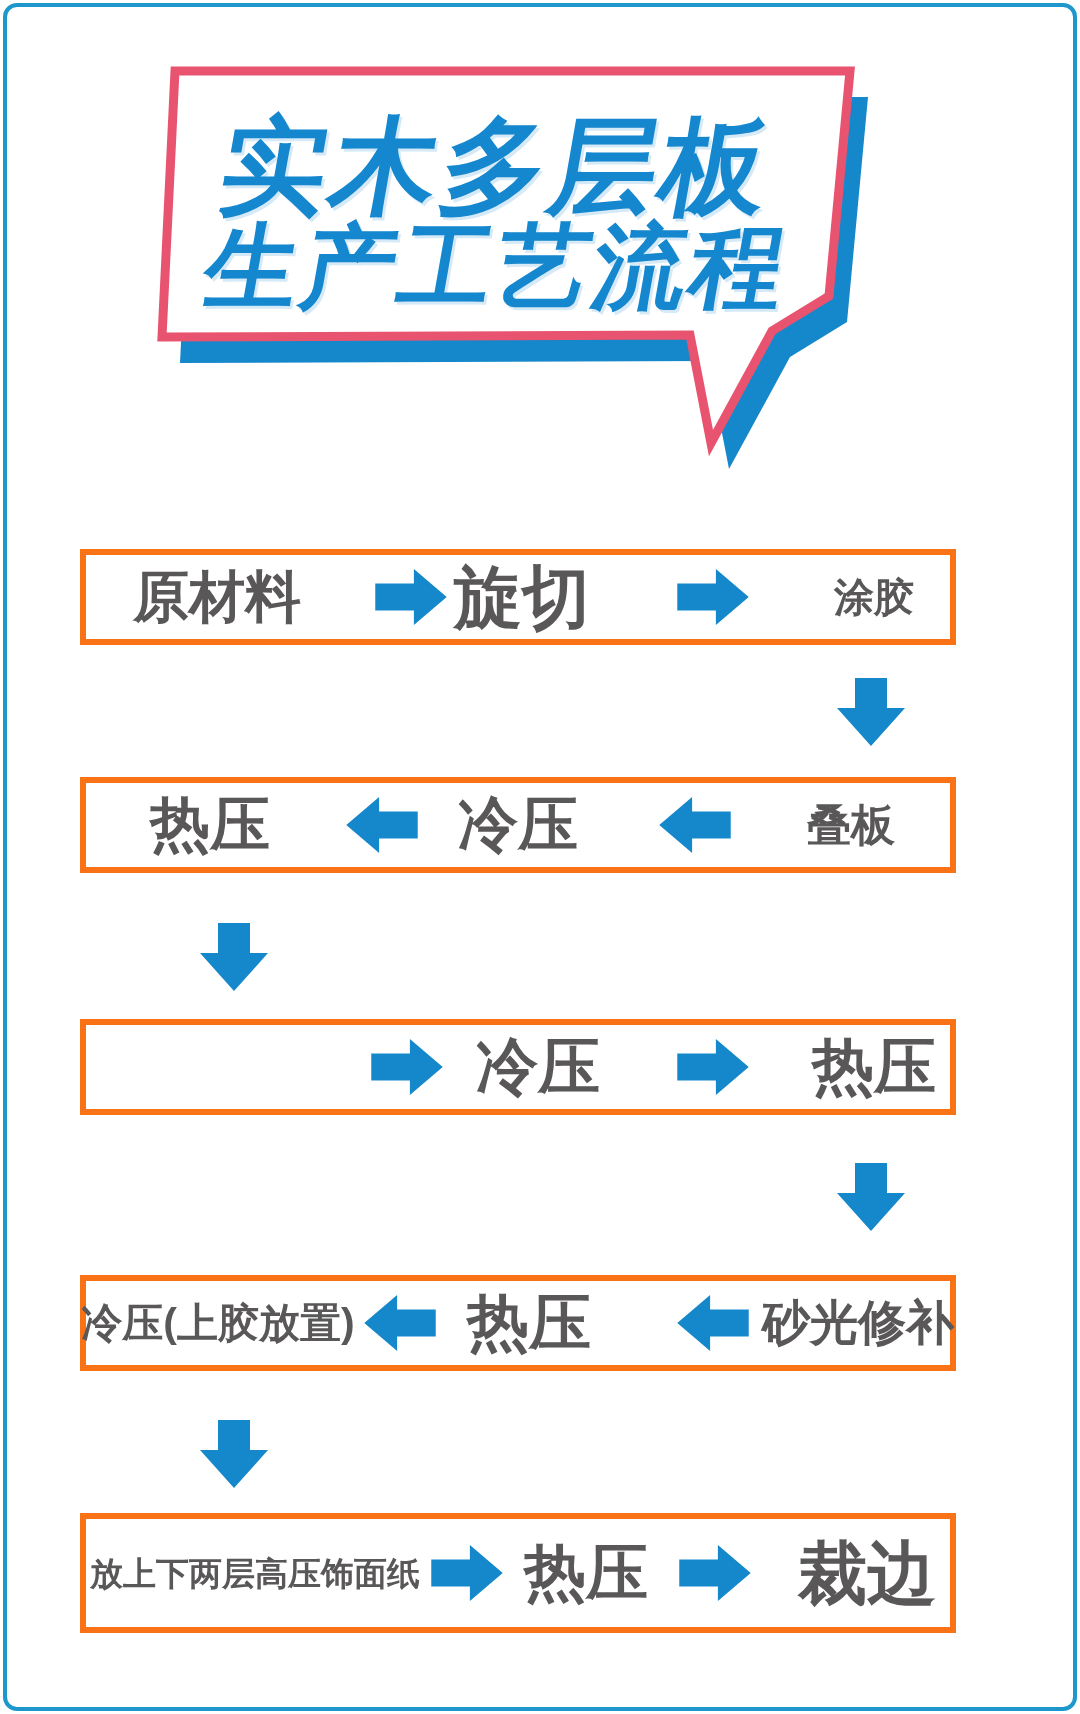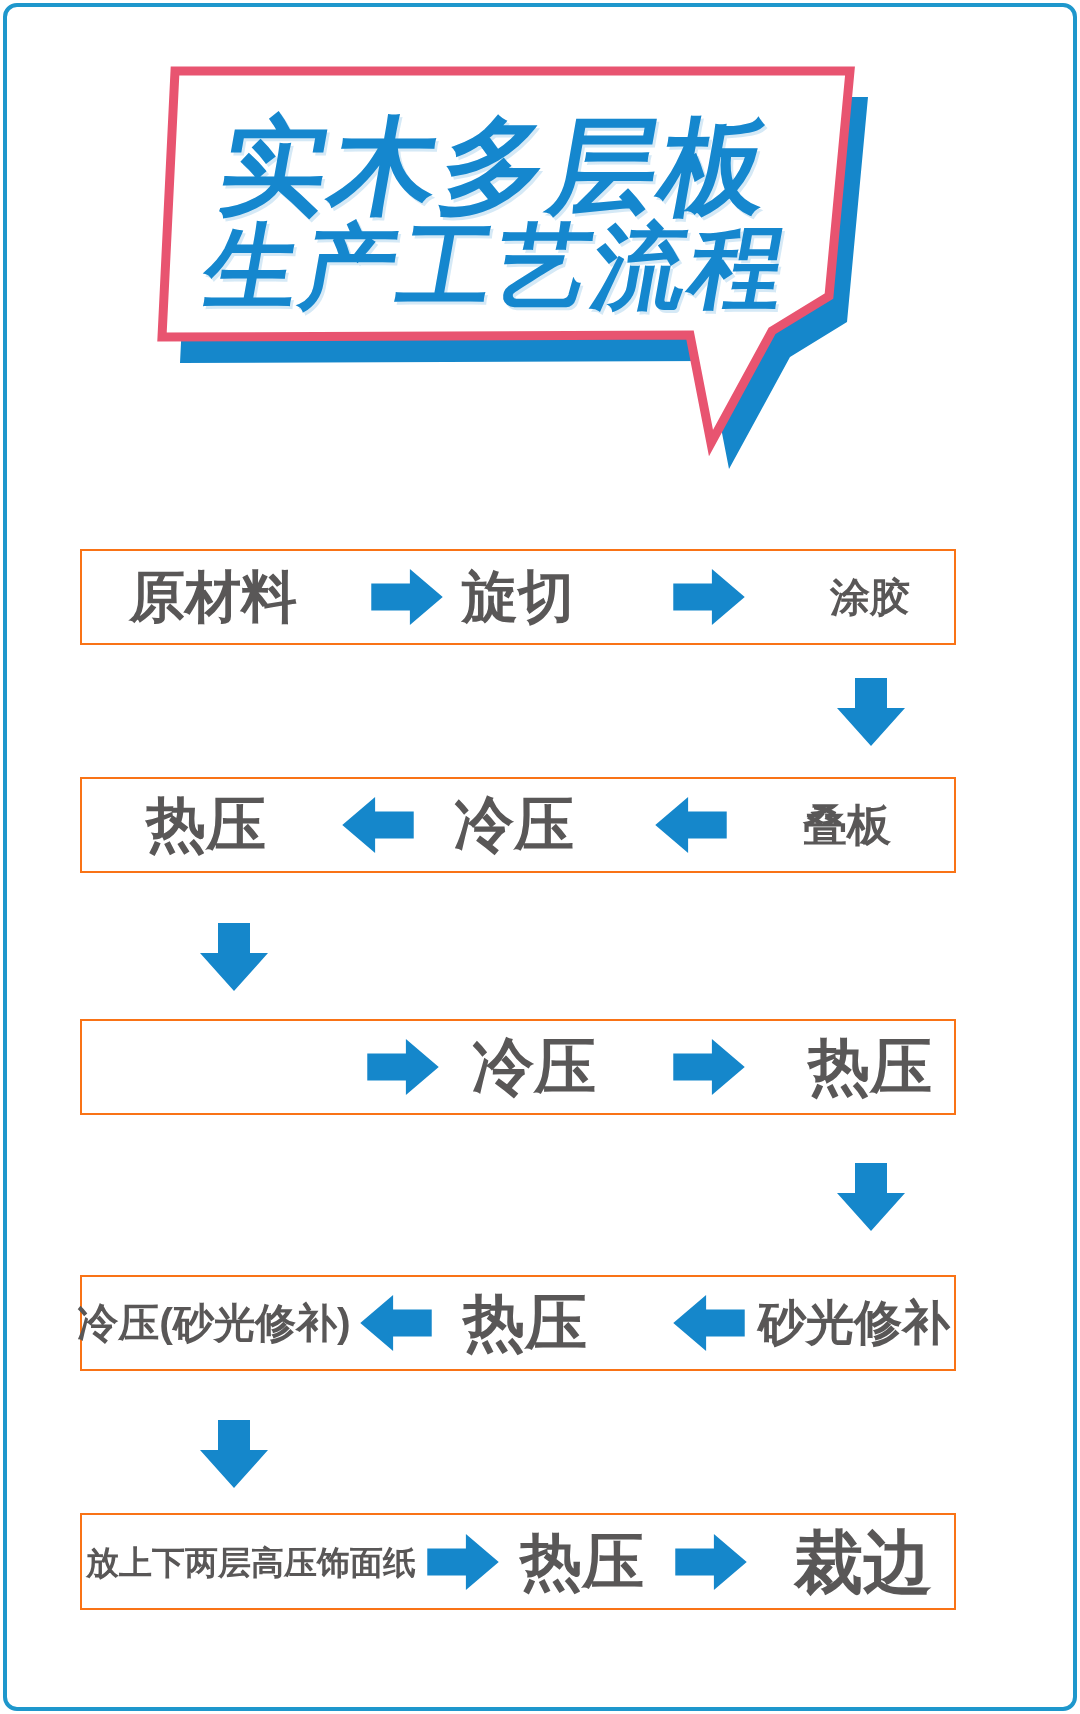--- a/index.html
+++ b/index.html
@@ -18,31 +18,31 @@
     position:absolute;left:497px;color:#1587ce;font-weight:900;
     white-space:nowrap;transform:translateX(-50%) skewX(-10deg);
     letter-spacing:4px;line-height:1;
     text-shadow:3px 3px 0 rgba(21,135,203,0.18);
   }
   .title-line1{top:113px;font-size:106px;}
   .title-line2{top:221px;font-size:93px;}
   
   .row{
     position:absolute;left:80px;width:876px;height:96px;
-    border:2px solid #f97316;background:#ffffff;box-sizing:border-box;
+    border:6px solid #f97316;background:#ffffff;box-sizing:border-box;
   }
-  .row1{top:549px}.row2{top:777px}.row3{top:1019px}.row4{top:1275px}.row5{top:1513px;height:97px}
+  .row1{top:549px}.row2{top:777px}.row3{top:1019px}.row4{top:1275px}.row5{top:1513px;height:120px}
   .lbl{
     position:absolute;top:50%;transform:translate(-50%,-50%);
     color:#595757;font-weight:bold;white-space:nowrap;line-height:1;
   }
   .harrow{position:absolute;top:50%;transform:translate(-50%,-50%);}
   .varrow{position:absolute;width:68px;height:68px;}
   
-  .r1 .c1{left:131px;font-size:56px}.r1 .a1{left:325px}.r1 .c2{left:436px;font-size:56px}.r1 .a2{left:627px}.r1 .c3{left:788px;font-size:40px}
+  .r1 .c1{left:131px;font-size:56px}.r1 .a1{left:325px}.r1 .c2{left:436px;font-size:68px}.r1 .a2{left:627px}.r1 .c3{left:788px;font-size:40px}
   .r2 .c1{left:124px;font-size:60px}.r2 .a1{left:296px}.r2 .c2{left:432px;font-size:60px}.r2 .a2{left:609px}.r2 .c3{left:765px;font-size:44px}
   .r3 .c1{left:137px;font-size:45px}.r3 .a1{left:321px}.r3 .c2{left:452px;font-size:62px}.r3 .a2{left:627px}.r3 .c3{left:788px;font-size:62px}
   .r4 .c1{left:132px;font-size:41px}.r4 .a1{left:314px}.r4 .c2{left:443px;font-size:62px}.r4 .a2{left:627px}.r4 .c3{left:772px;font-size:48px}
   .r5 .c1{left:169px;font-size:33px}.r5 .a1{left:381px}.r5 .c2{left:500px;font-size:62px}.r5 .a2{left:629px}.r5 .c3{left:781px;font-size:69px}
   
   .va1{left:837px;top:678px}
   .va2{left:200px;top:923px}
   .va3{left:837px;top:1163px}
   .va4{left:200px;top:1420px}
 </style>
@@ -99,21 +99,21 @@
       <polygon points="0,15 40,15 40,0 74,29 40,58 40,43 0,43" fill="#1587cb"></polygon>
     </svg>
     <span class="lbl c3">热压</span>
   </div>
 
   <svg class="varrow va3" viewBox="0 0 68 68">
     <polygon points="18,0 50,0 50,30 68,30 34,68 0,30 18,30" fill="#1587cb"></polygon>
   </svg>
 
   <div class="row row4 r4">
-    <span class="lbl c1">冷压(砂光修补)</span>
+    <span class="lbl c1">冷压(上胶放置)</span>
     <svg class="harrow a1" width="72" height="56" viewBox="0 0 74 58">
       <polygon points="74,15 34,15 34,0 0,29 34,58 34,43 74,43" fill="#1587cb"></polygon>
     </svg>
     <span class="lbl c2">热压</span>
     <svg class="harrow a2" width="72" height="56" viewBox="0 0 74 58">
       <polygon points="74,15 34,15 34,0 0,29 34,58 34,43 74,43" fill="#1587cb"></polygon>
     </svg>
     <span class="lbl c3">砂光修补</span>
   </div>
 

